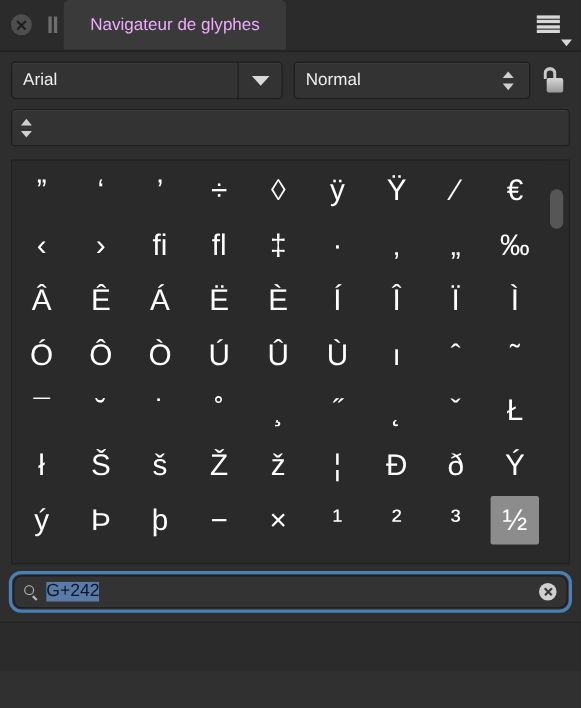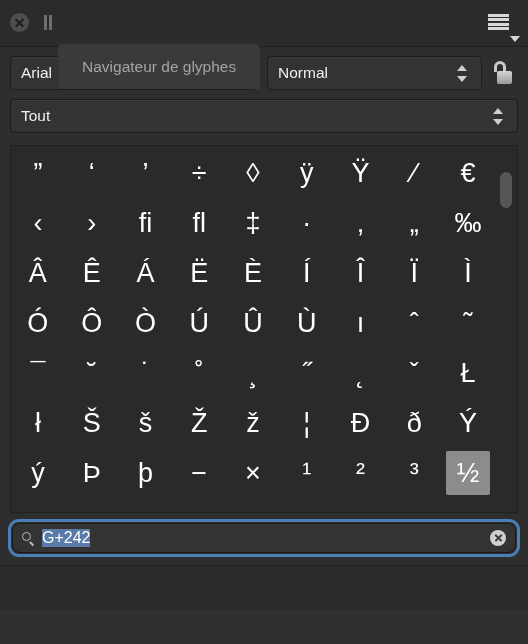--- a/index.html
+++ b/index.html
@@ -78,24 +78,23 @@
     height: 45px;
     margin-left: 5px;
     padding: 0 24px;
     background: #3a3a3a;
     border-top-left-radius: 5px;
     border-top-right-radius: 5px;
     display: flex;
     align-items: center;
     justify-content: center;
     font-size: 15.5px;
-    color: #a3a3a3;
+    color: #f0abfc;
     cursor: pointer;
     box-sizing: border-box;
-    margin-top: 44px;
   }
 
   .tb-right {
     margin-left: auto;
     height: 44px;
     display: flex;
     align-items: center;
     padding-right: 8px;
     gap: 1px;
   }
@@ -320,21 +319,21 @@
     position: absolute;
     left: 8px; top: 9px;
     width: 5px; height: 1.6px;
     background: #b8b8b8;
     transform: rotate(45deg);
     transform-origin: left center;
   }
   .search-value {
     flex: 1 1 auto;
     font-size: 16px;
-    color: #ffffff;
+    color: #0f172a;
     white-space: nowrap;
     overflow: hidden;
     outline: none;
   }
   .search-value .sel {
     background: #5a7ba8;
     padding: 1px 0;
   }
   .clear-icon {
     width: 16px; height: 16px;
@@ -405,21 +404,20 @@
           <div class="tri-down-sm"></div>
         </div>
       </div>
       <div class="lock-icon">
         <div class="shackle"></div>
         <div class="body"></div>
       </div>
     </div>
     <div class="ctl-row">
       <div class="combo range-combo">
-        <div class="val">Tout</div>
         <div class="stepper">
           <div class="tri-up-sm"></div>
           <div class="tri-down-sm"></div>
         </div>
       </div>
     </div>
   </div>
 
   <div class="grid-wrap">
     <div class="grid" id="glyph-grid">

